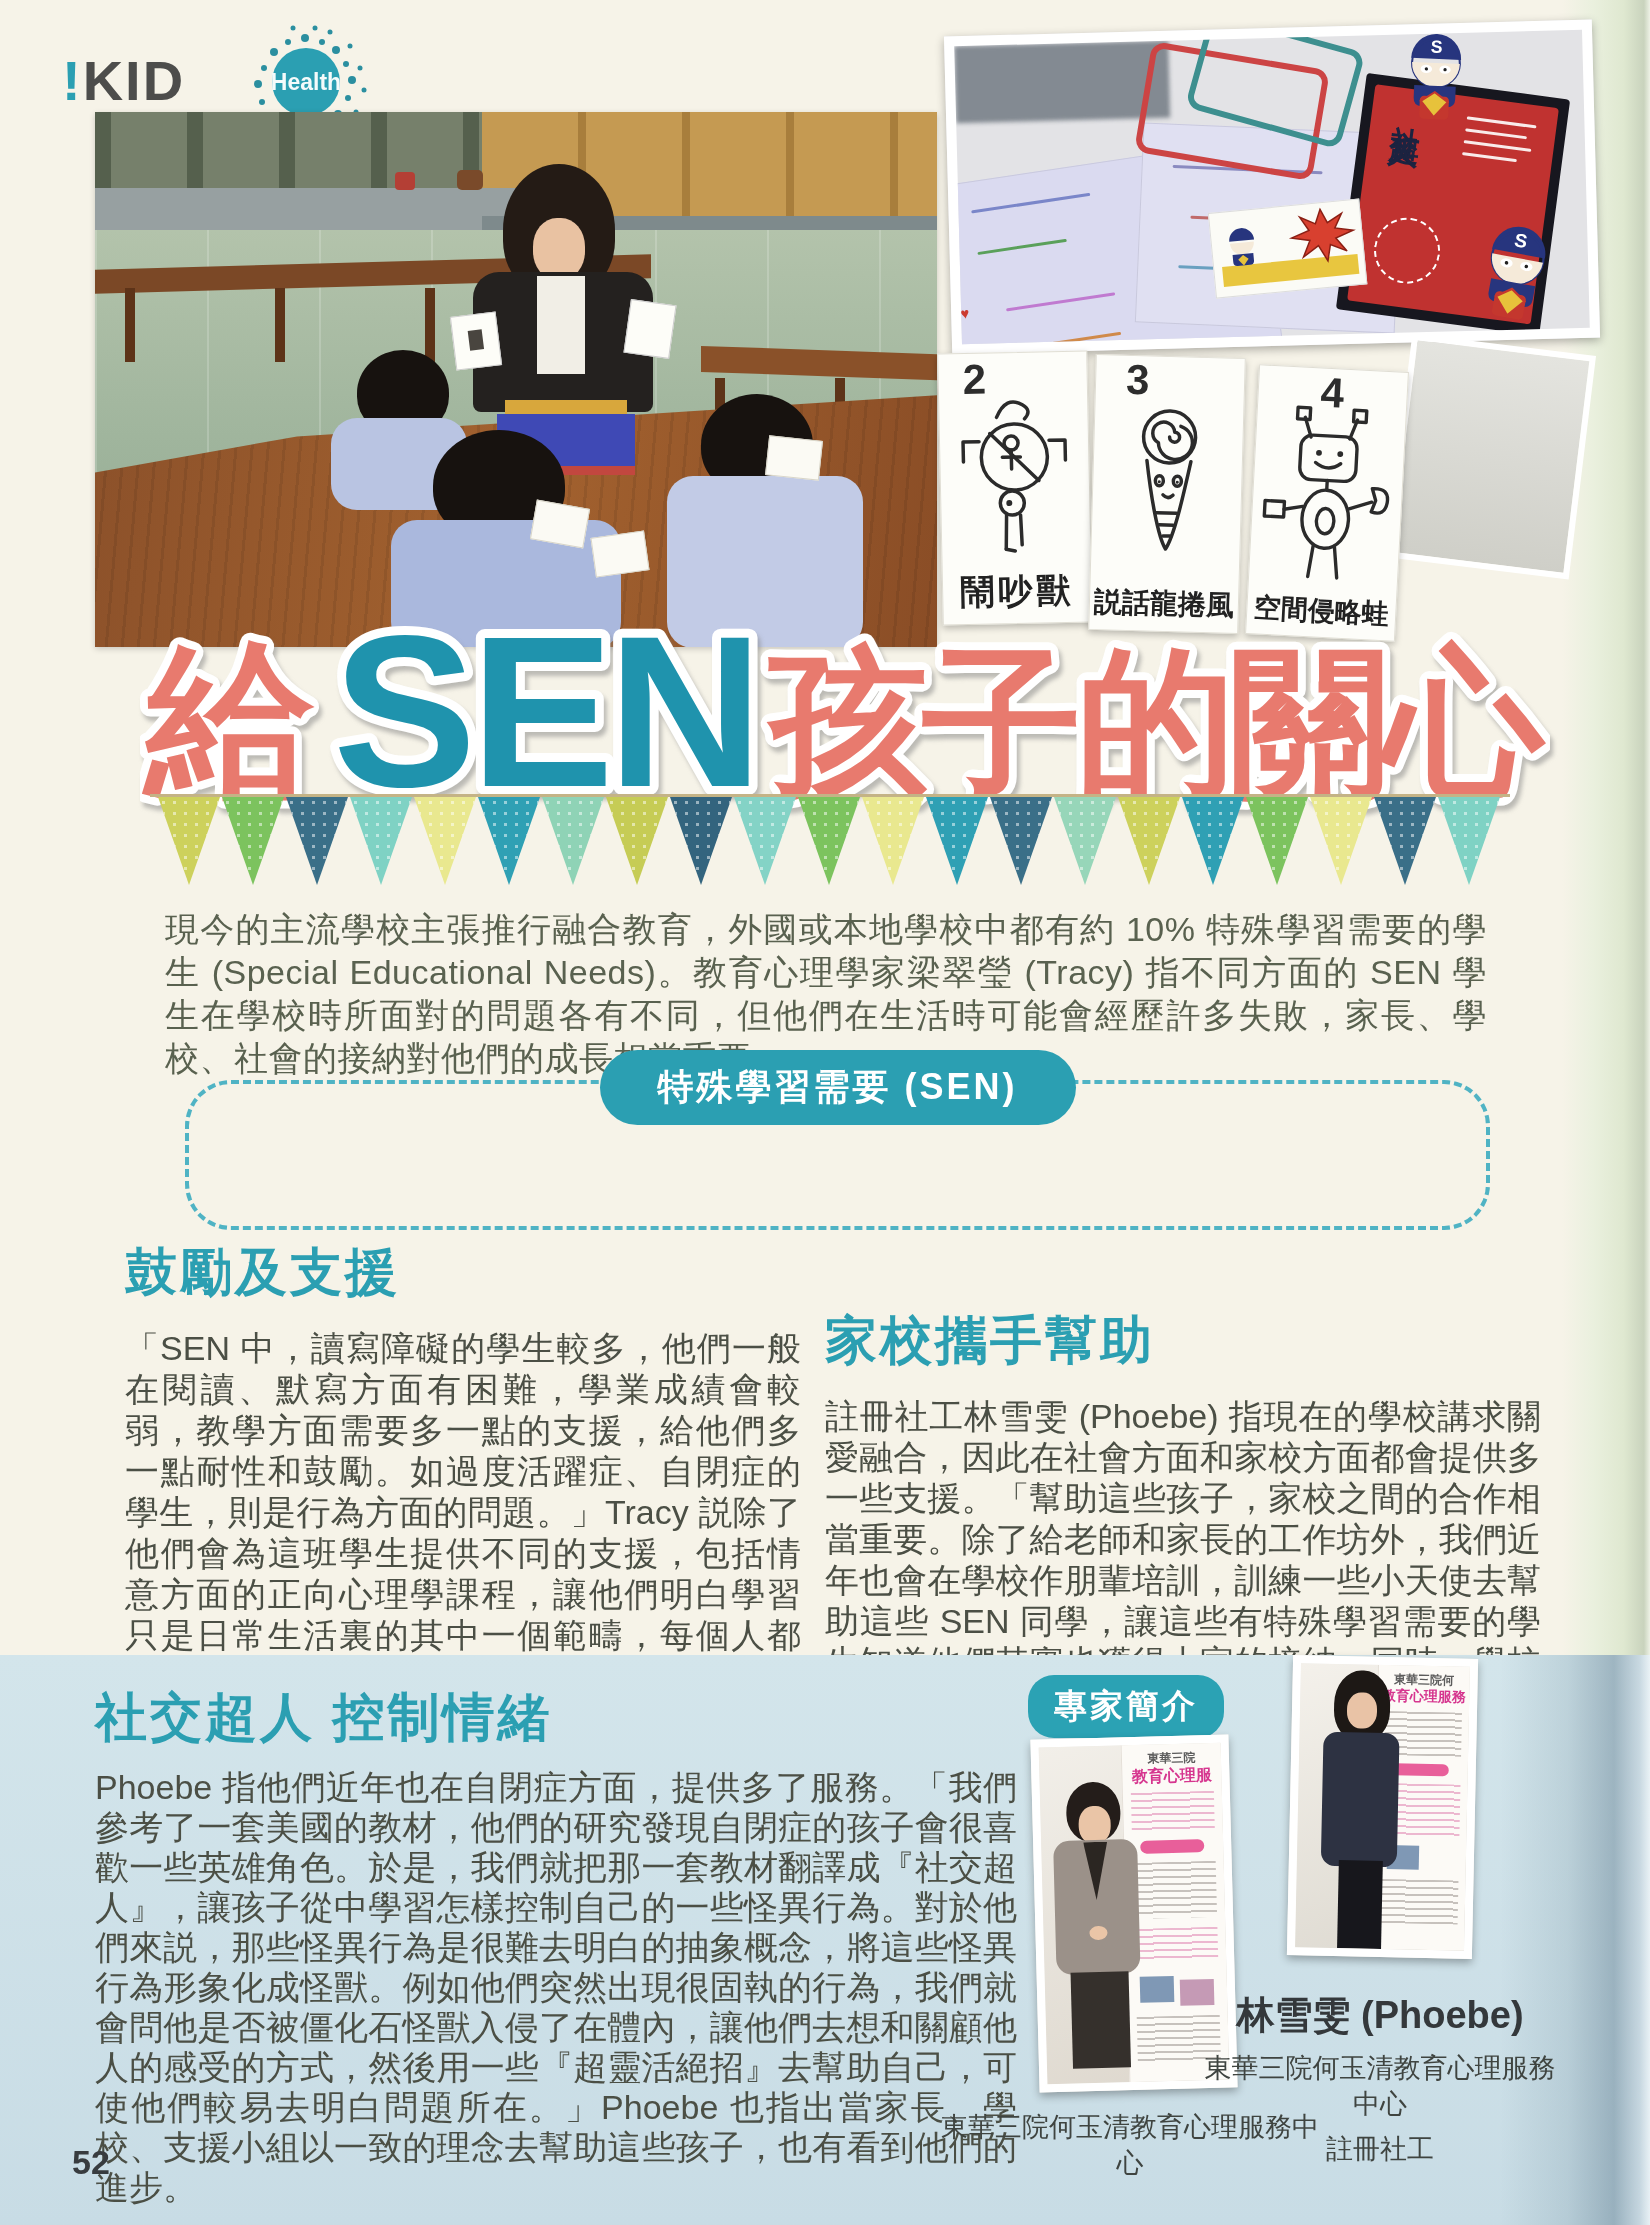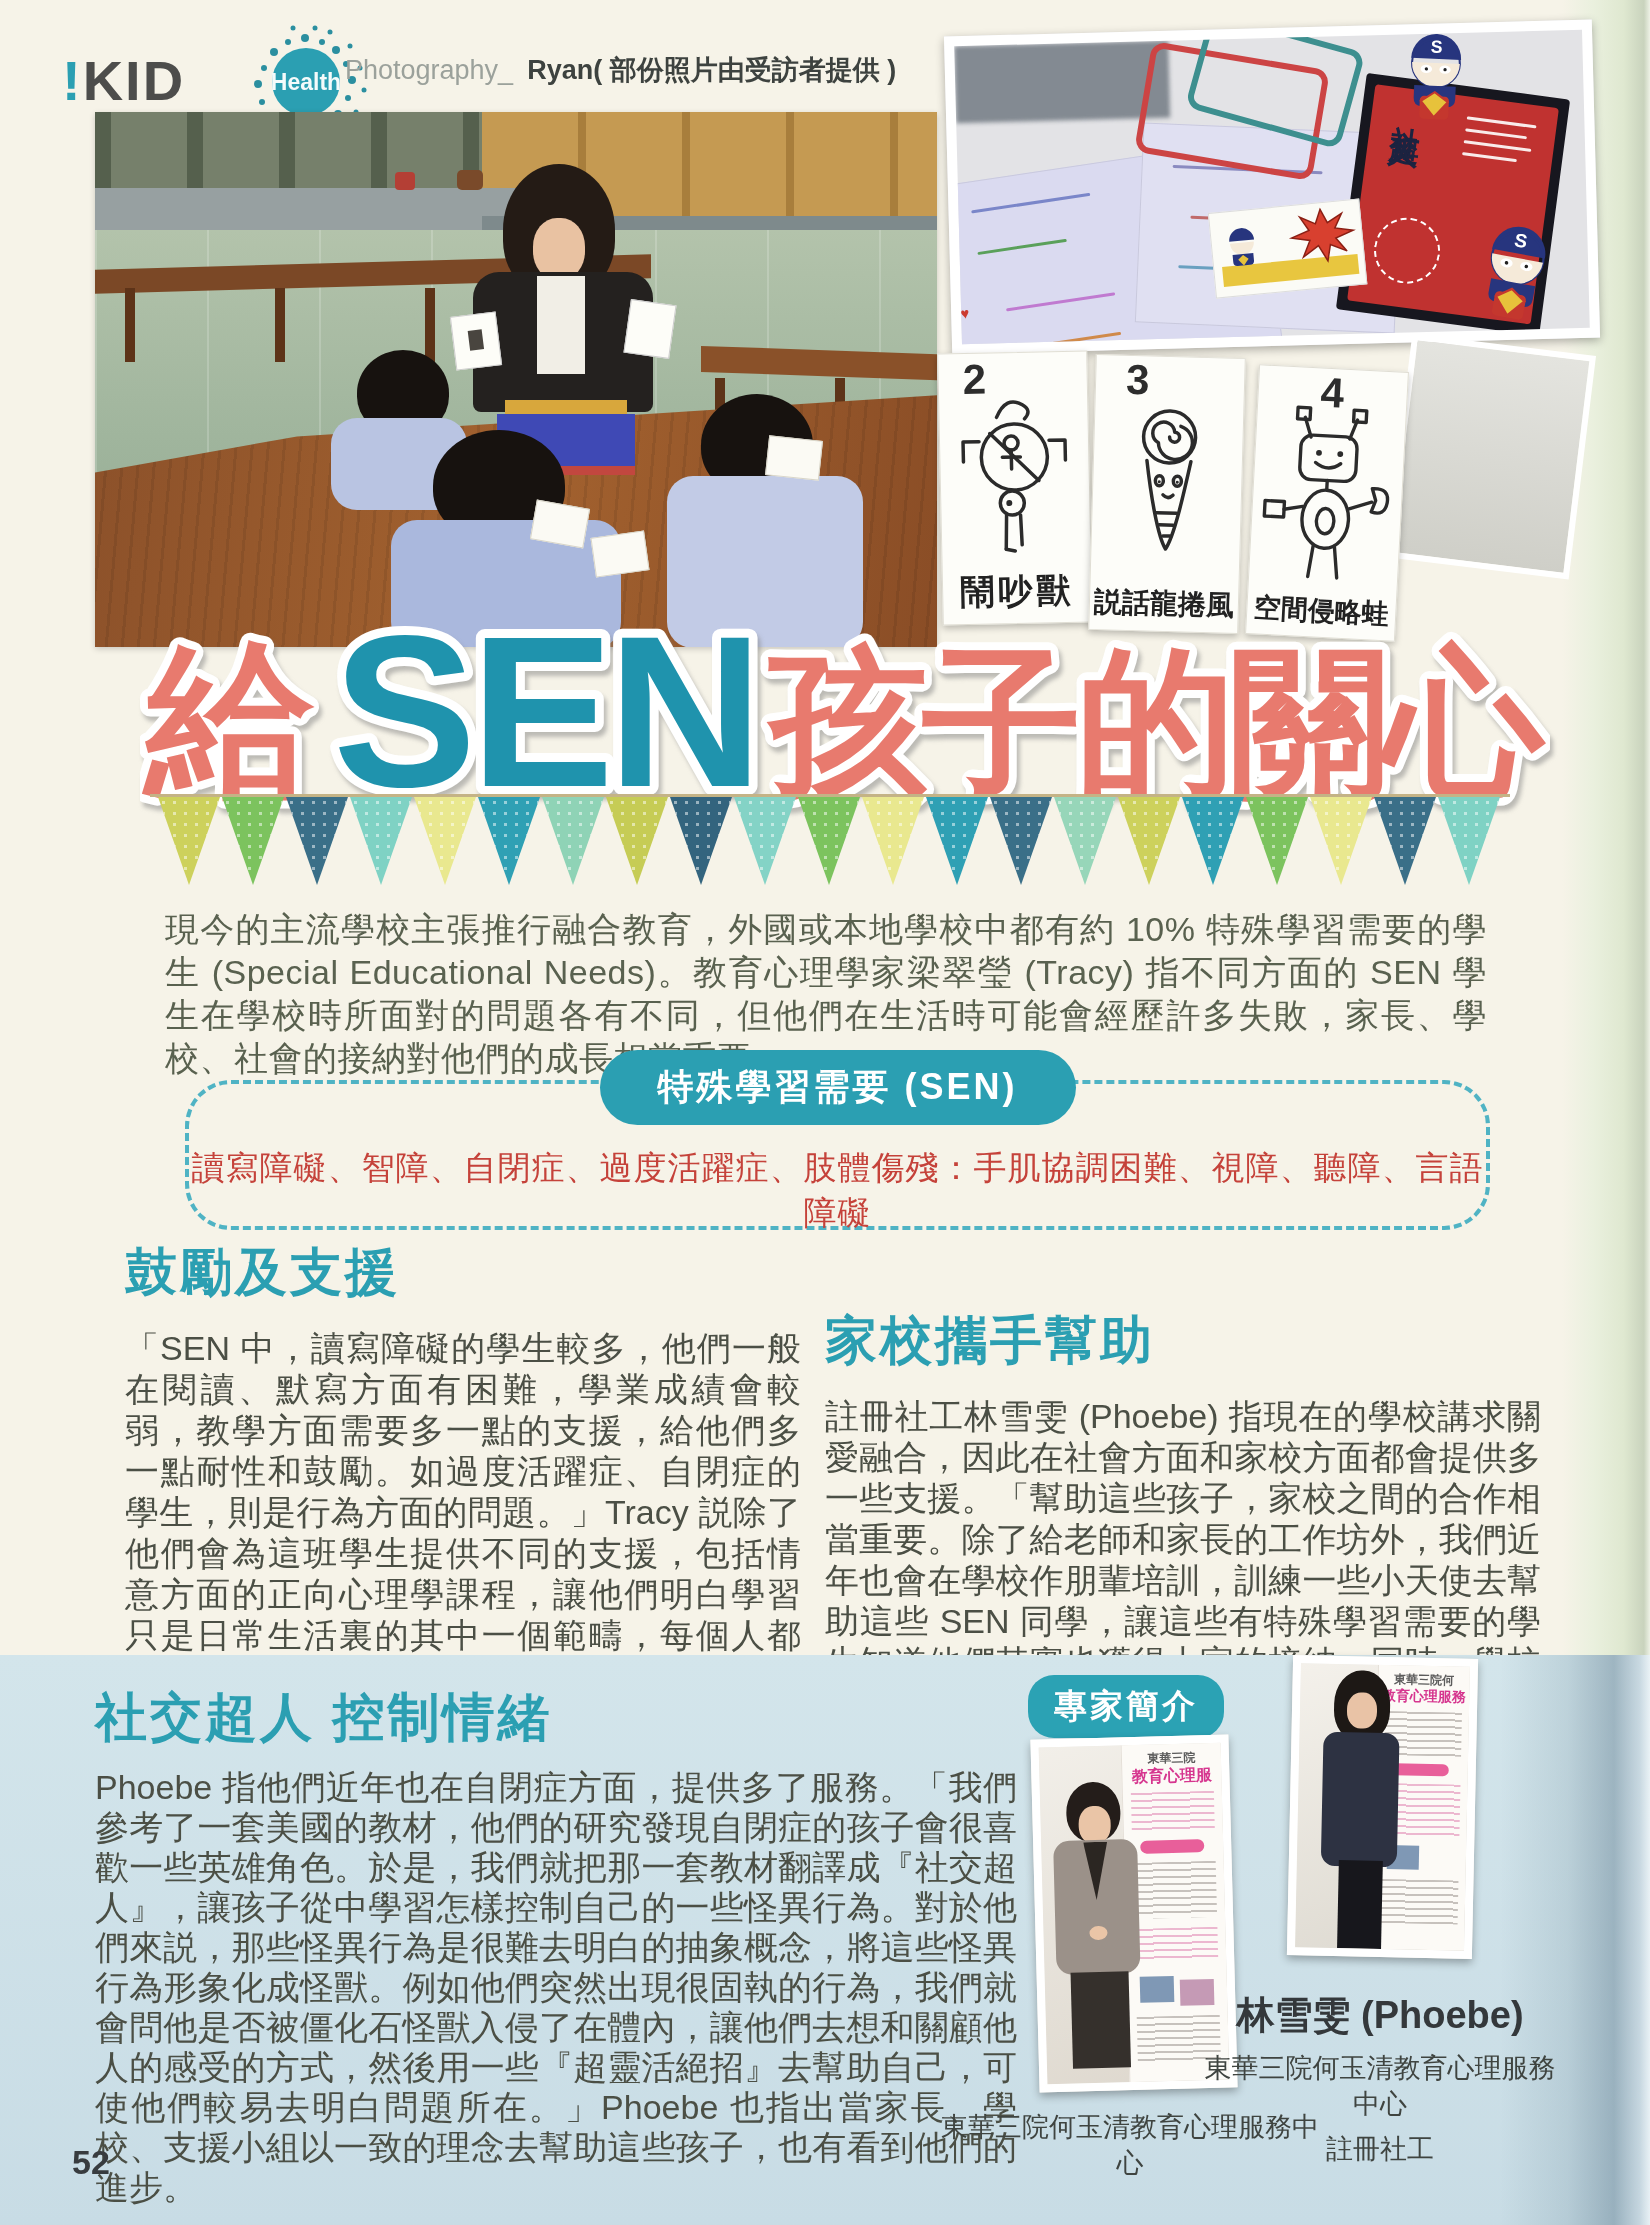--- a/index.html
+++ b/index.html
@@ -186,27 +186,20 @@
         <circle cx="100" cy="16" r="2.5"></circle>
           <circle cx="120" cy="30" r="2.5"></circle>
           <circle cx="130" cy="52" r="2.5"></circle>
         <circle cx="134" cy="74" r="2.5"></circle>
           <circle cx="126" cy="96" r="2.5"></circle>
       </g>
       <circle cx="76" cy="66" r="34" fill="#2b9fb2"></circle>
       <text x="76" y="74" text-anchor="middle" font-size="23" font-weight="700" fill="#f4fbfb">Health</text>
     </svg>
   </div>
-  <div class="abs credits">
-    <span class="lab">Photography_</span>
-    <span class="val">Ryan( 部份照片由受訪者提供 )</span>
-    <span class="gap"></span>
-    <span class="lab">Text_</span>
-    <span class="val">Mel</span>
-  </div>
 
   <div class="abs classroom">
     <div class="cr-win"></div>
     <div class="cr-cab"></div>
     <div class="cr-counter"></div>
     <div class="cr-counter2"></div>
     <div class="cr-item1"></div>
     <div class="cr-item2"></div>
     <div class="cr-floor"></div>
     <div class="cr-bench"></div>
@@ -401,21 +394,20 @@
       <div class="pennant" style="background-color: rgb(124, 195, 94);"></div>
       <div class="pennant" style="background-color: rgb(233, 232, 143);"></div>
       <div class="pennant" style="background-color: rgb(58, 111, 136);"></div>
       <div class="pennant" style="background-color: rgb(127, 210, 196);"></div>
     </div>
 
   <p class="abs intro">現今的主流學校主張推行融合教育，外國或本地學校中都有約 10% 特殊學習需要的學生 (Special Educational Needs)。教育心理學家梁翠瑩 (Tracy) 指不同方面的 SEN 學生在學校時所面對的問題各有不同，但他們在生活時可能會經歷許多失敗，家長、學校、社會的接納對他們的成長相當重要。</p>
 
   <div class="abs sen-box">
     <div class="sen-pill">特殊學習需要 (SEN)</div>
-    <div class="sen-content">讀寫障礙、智障、自閉症、過度活躍症、肢體傷殘：手肌協調困難、視障、聽障、言語障礙</div>
   </div>
 
   <section class="abs col col-left">
     <h2>鼓勵及支援</h2>
     <p>「SEN 中，讀寫障礙的學生較多，他們一般在閱讀、默寫方面有困難，學業成績會較弱，教學方面需要多一點的支援，給他們多一點耐性和鼓勵。如過度活躍症、自閉症的學生，則是行為方面的問題。」Tracy 説除了他們會為這班學生提供不同的支援，包括情意方面的正向心理學課程，讓他們明白學習只是日常生活裏的其中一個範疇，每個人都會有長處與短處。</p>
   </section>
   <section class="abs col col-right">
     <h2>家校攜手幫助</h2>
     <p>註冊社工林雪雯 (Phoebe) 指現在的學校講求關愛融合，因此在社會方面和家校方面都會提供多一些支援。「幫助這些孩子，家校之間的合作相當重要。除了給老師和家長的工作坊外，我們近年也會在學校作朋輩培訓，訓練一些小天使去幫助這些 SEN 同學，讓這些有特殊學習需要的學生知道他們其實也獲得大家的接納。同時，學校也反映這班幫忙的『小天使』也從中培養出責任感。」</p>
   </section>

